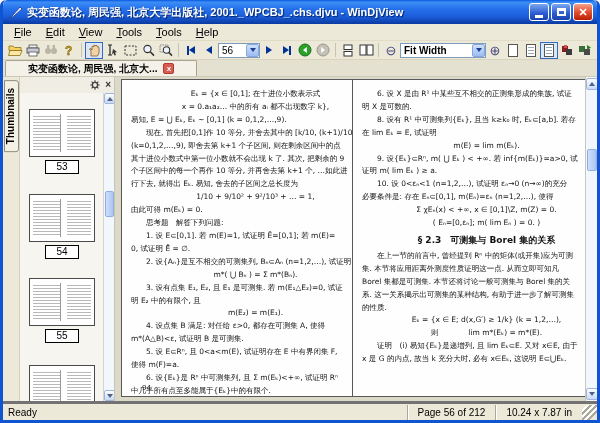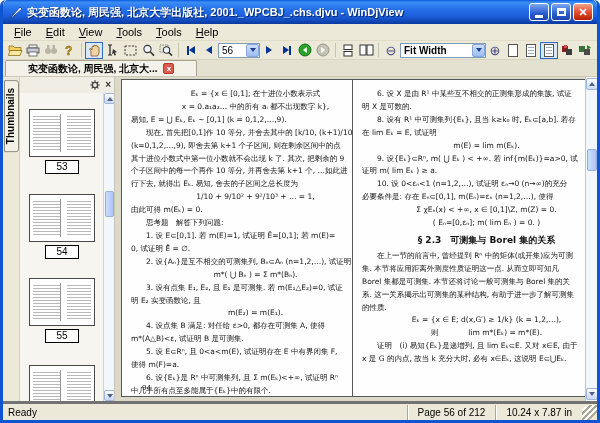--- a/index.html
+++ b/index.html
@@ -351,21 +351,21 @@
             <div class="pline">个子区间中的每一个再作 10 等分, 并再舍去第 k+1 个, …如此进</div>
             <div class="pline">行下去, 就得出 Eₖ. 易知, 舍去的子区间之总长度为</div>
             <div class="pline pl-c">1/10 + 9/10² + 9²/10³ + … = 1,</div>
             <div class="pline">由此可得  m(Eₖ) = 0.</div>
             <div class="pline">　　思考题　解答下列问题:</div>
             <div class="pline">　　1. 设 E⊂[0,1]. 若 m(E)=1, 试证明 Ē=[0,1]; 若 m(E)=</div>
             <div class="pline">0, 试证明 E̊ = ∅.</div>
             <div class="pline">　　2. 设{Aₙ}是互不相交的可测集列, Bₙ⊂Aₙ (n=1,2,…), 试证明</div>
             <div class="pline pl-c">m*( ⋃ Bₙ ) = Σ m*(Bₙ).</div>
             <div class="pline">　　3. 设有点集 E₁, E₂, 且 E₁ 是可测集. 若 m(E₁△E₂)=0, 试证</div>
-            <div class="pline">明 E₂ 实变函数论, 且</div>
+            <div class="pline">明 E₂ 中的有限个, 且</div>
             <div class="pline pl-c">m(E₂) = m(E₁).</div>
             <div class="pline">　　4. 设点集 B 满足: 对任给 ε&gt;0, 都存在可测集 A, 使得</div>
             <div class="pline">m*(A△B)&lt;ε, 试证明 B 是可测集.</div>
             <div class="pline">　　5. 设 E⊂Rⁿ, 且 0&lt;a&lt;m(E), 试证明存在 E 中有界闭集 F,</div>
             <div class="pline">使得 m(F)=a.</div>
             <div class="pline">　　6. 设{Eₖ}是 Rⁿ 中可测集列, 且 Σ m(Eₖ)&lt;+∞, 试证明 Rⁿ</div>
             <div class="pline">中几乎所有点至多能属于{Eₖ}中的有限个.</div>
           </div>
         <div class="pageno pn-left">94</div>
       </div>

